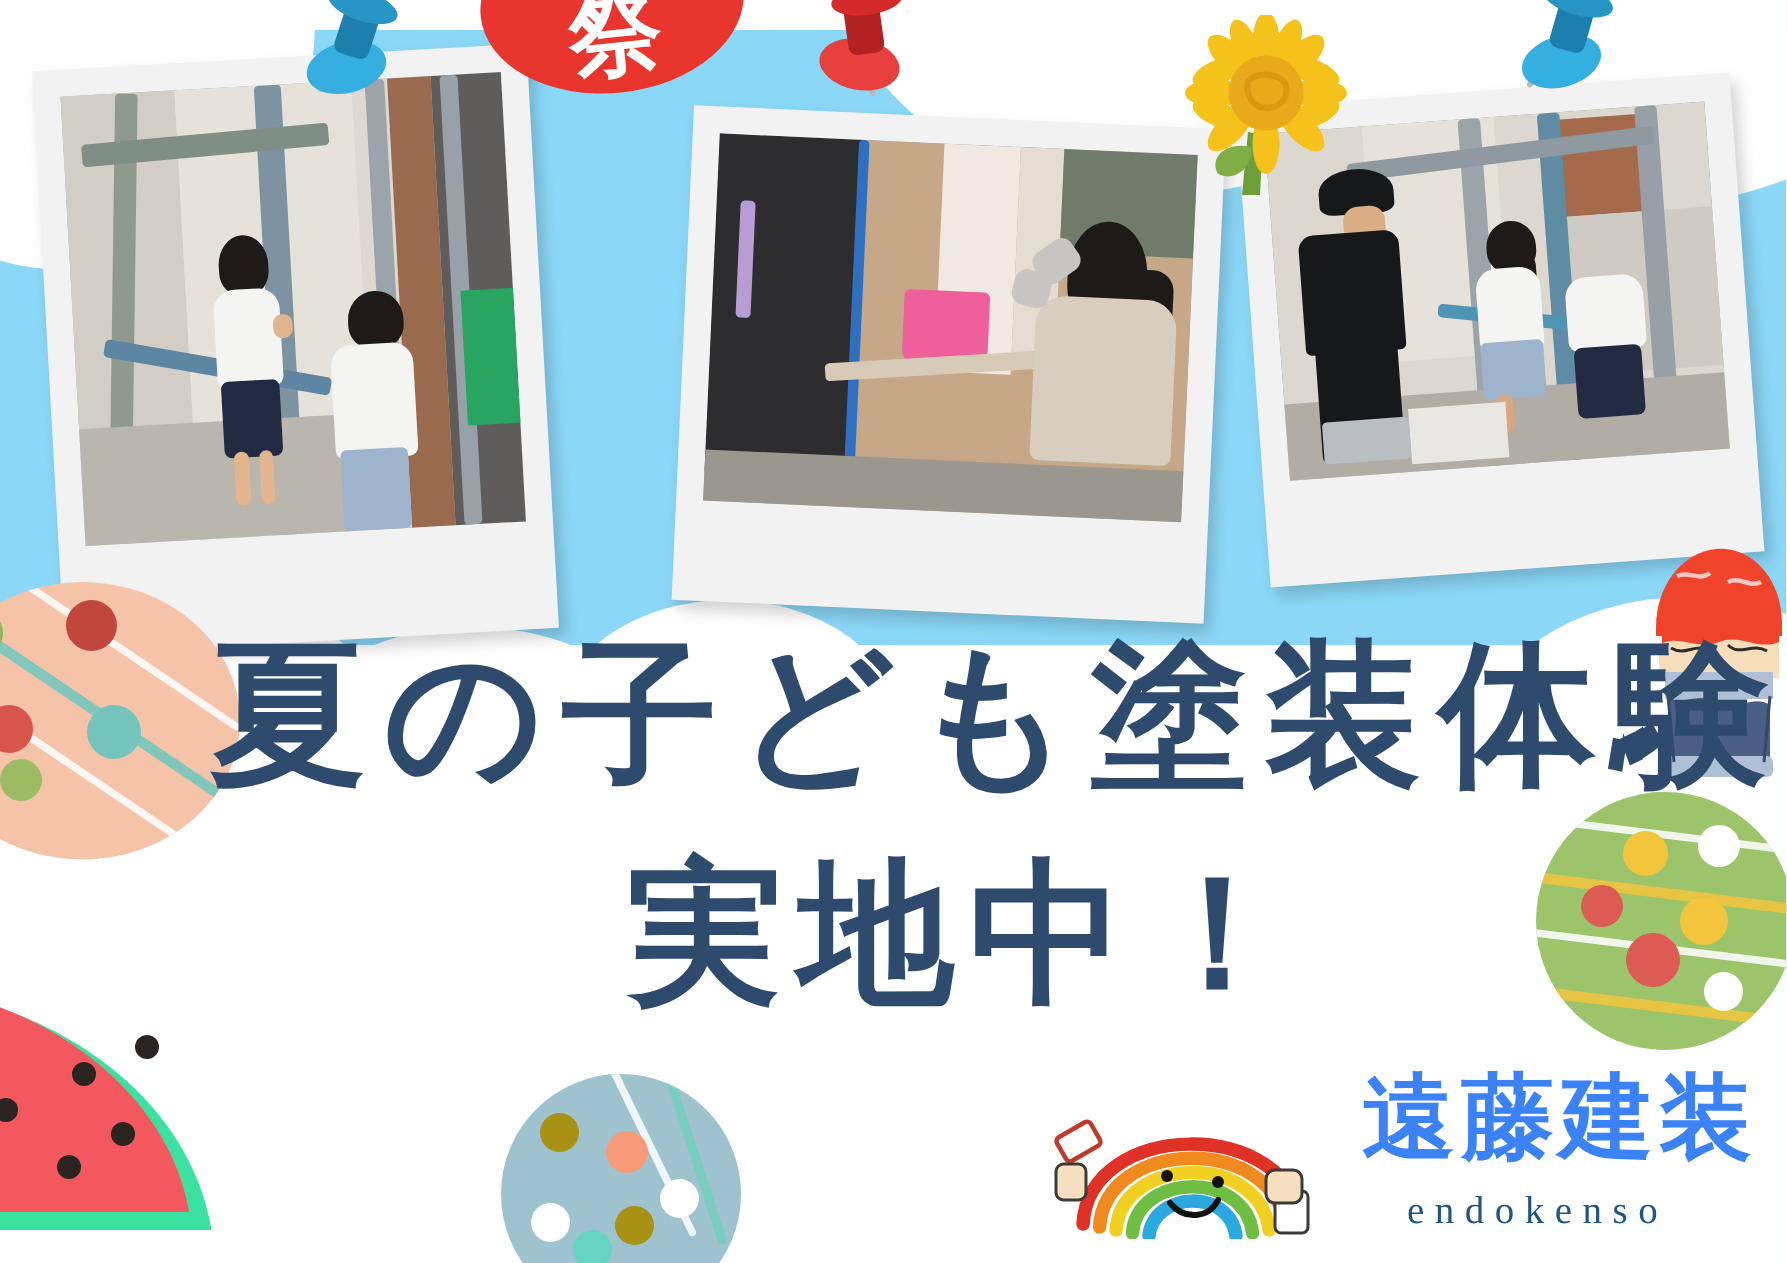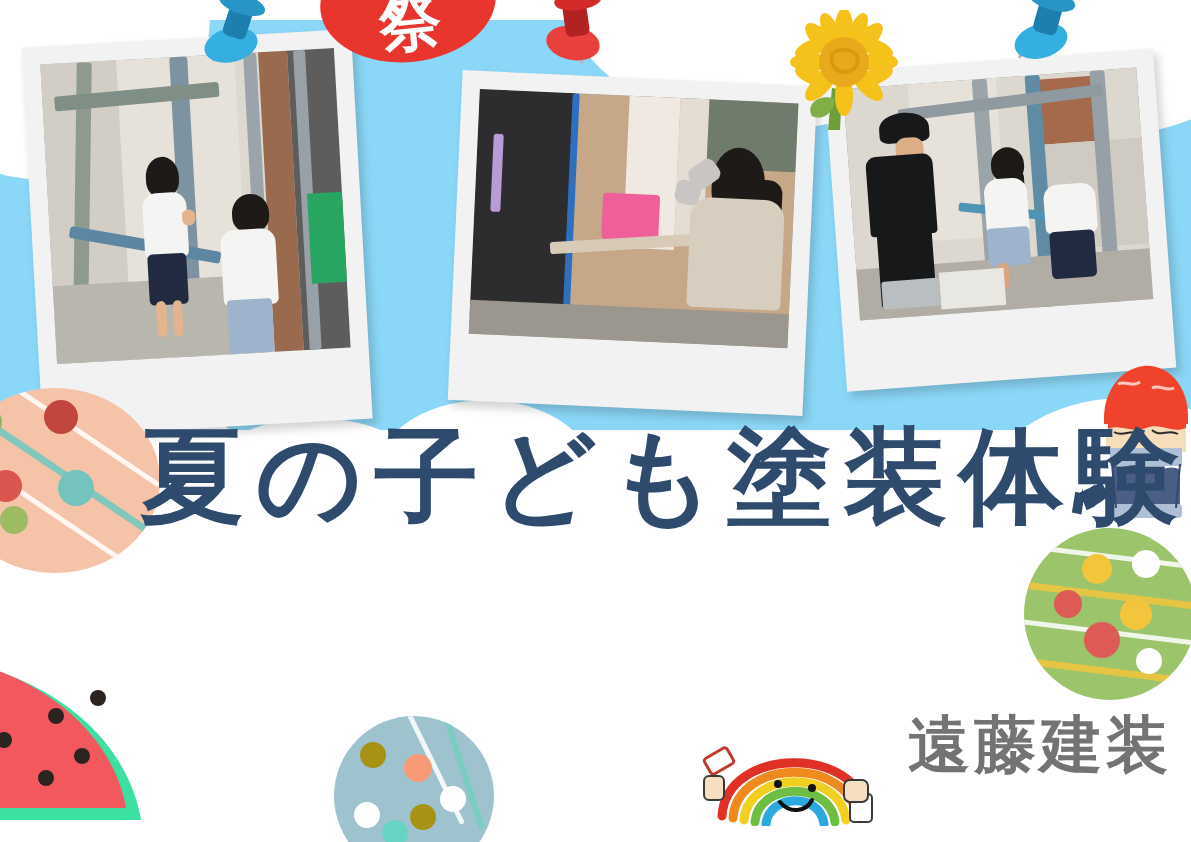--- a/index.html
+++ b/index.html
@@ -97,21 +97,21 @@
     font-family:"DejaVu Sans","Liberation Sans",sans-serif;padding-top:8px;box-sizing:border-box;}
 
   
   .headline{position:absolute;color:#2E4B6E;font-weight:700;line-height:1;
     font-family:"DejaVu Sans","Liberation Sans",sans-serif;white-space:nowrap;}
   #line1{left:140px;top:424px;font-size:104px;letter-spacing:12px;}
   #line2{left:418px;top:570px;font-size:104px;letter-spacing:10px;}
 
   
   #logo{position:absolute;left:690px;top:708px;width:480px;height:124px;}
-  #logo .logo-text{position:absolute;left:218px;top:6px;color:#737373;font-size:62px;font-weight:700;
+  #logo .logo-text{position:absolute;left:218px;top:6px;color:#3b82f6;font-size:62px;font-weight:700;
      letter-spacing:4px;line-height:1;font-family:"DejaVu Sans","Liberation Sans",sans-serif;white-space:nowrap;}
   #logo .logo-sub{position:absolute;left:248px;top:84px;color:#1F5585;font-size:26px;letter-spacing:7px;
      font-family:"Liberation Serif",serif;white-space:nowrap;}
   #logo .face{position:absolute;left:10px;top:22px;width:190px;height:96px;}
 </style>
 </head>
 <body>
 
 <div id="poster">
 
@@ -341,20 +341,21 @@
       <circle cx="90" cy="66" r="8" fill="#2B2420"></circle>
       <circle cx="132" cy="48" r="8" fill="#2B2420"></circle>
       <circle cx="116" cy="106" r="8" fill="#2B2420"></circle>
       <circle cx="80" cy="128" r="8" fill="#2B2420"></circle>
       <circle cx="22" cy="132" r="8" fill="#2B2420"></circle>
     </svg>
   </div>
 
 
   <div class="headline" id="line1">夏の子ども塗装体験</div>
+  <div class="headline" id="line2">実地中！</div>
 
   <div id="logo">
     <div class="face">
       <svg width="190" height="96" viewBox="0 0 190 96">
         <g fill="none" stroke-width="9" stroke-linecap="round">
           <path d="M22 86 C26 16 160 14 168 86" stroke="#E03127"></path>
           <path d="M33 88 C37 28 150 26 157 88" stroke="#F08A1E"></path>
           <path d="M44 90 C48 40 140 38 146 90" stroke="#F2D022"></path>
           <path d="M55 92 C58 52 130 50 135 92" stroke="#6FBE44"></path>
           <path d="M66 94 C69 64 120 62 124 94" stroke="#2BA9DF"></path>
@@ -366,15 +367,16 @@
           <rect x="6" y="22" width="26" height="18" rx="3" fill="#fff" stroke="#C1392B" stroke-width="3" transform="rotate(-30 19 31)"></rect>
           <rect x="4" y="46" width="20" height="24" rx="5" fill="#F6DFC0" stroke="#3a3a3a" stroke-width="2"></rect>
         </g>
         <g>
           <rect x="150" y="64" width="22" height="28" rx="4" fill="#fff" stroke="#3a3a3a" stroke-width="2"></rect>
           <rect x="144" y="50" width="24" height="22" rx="6" fill="#F6DFC0" stroke="#3a3a3a" stroke-width="2"></rect>
         </g>
       </svg>
     </div>
     <div class="logo-text">遠藤建装</div>
+    <div class="logo-sub">endokenso</div>
   </div>
 
 </div>
 
 </body></html>

